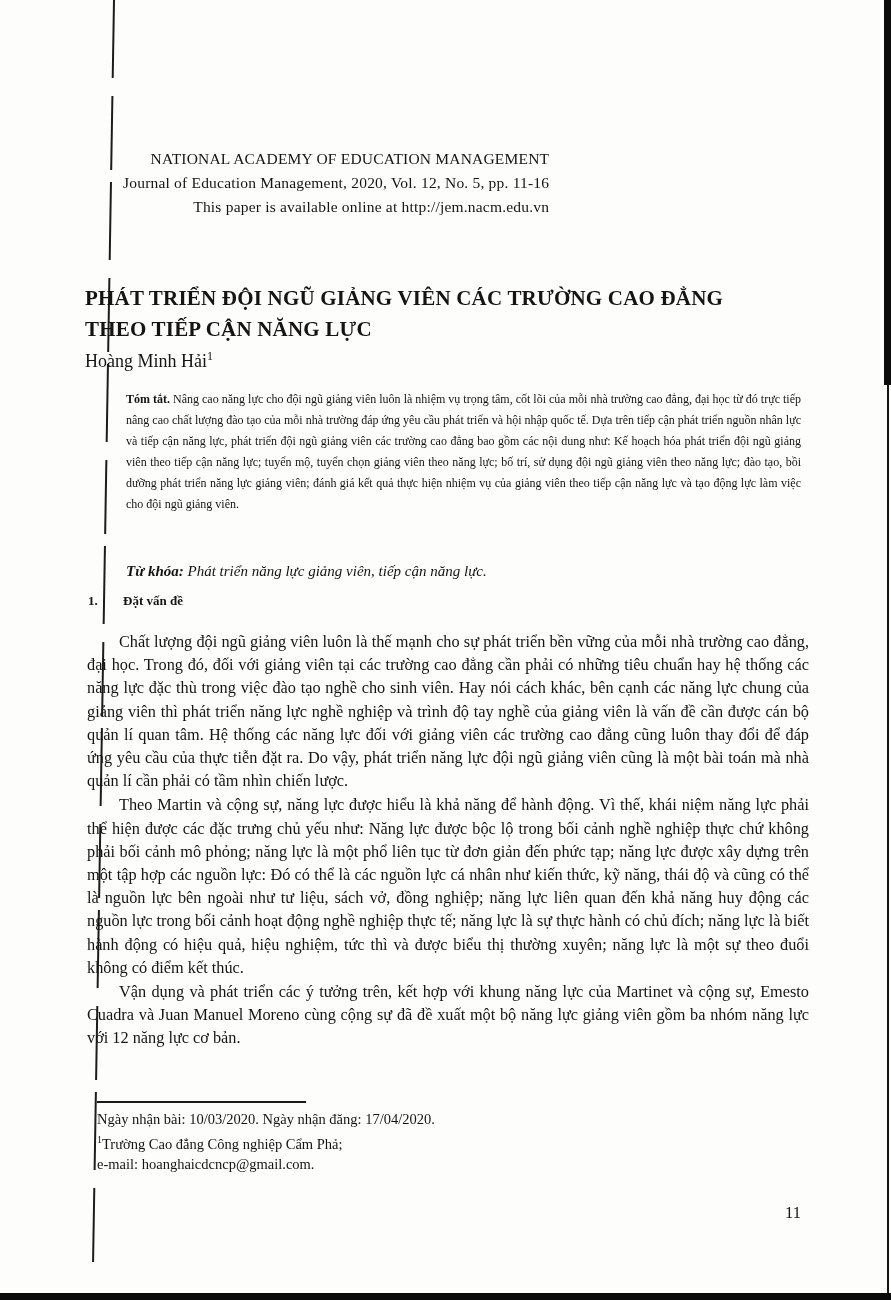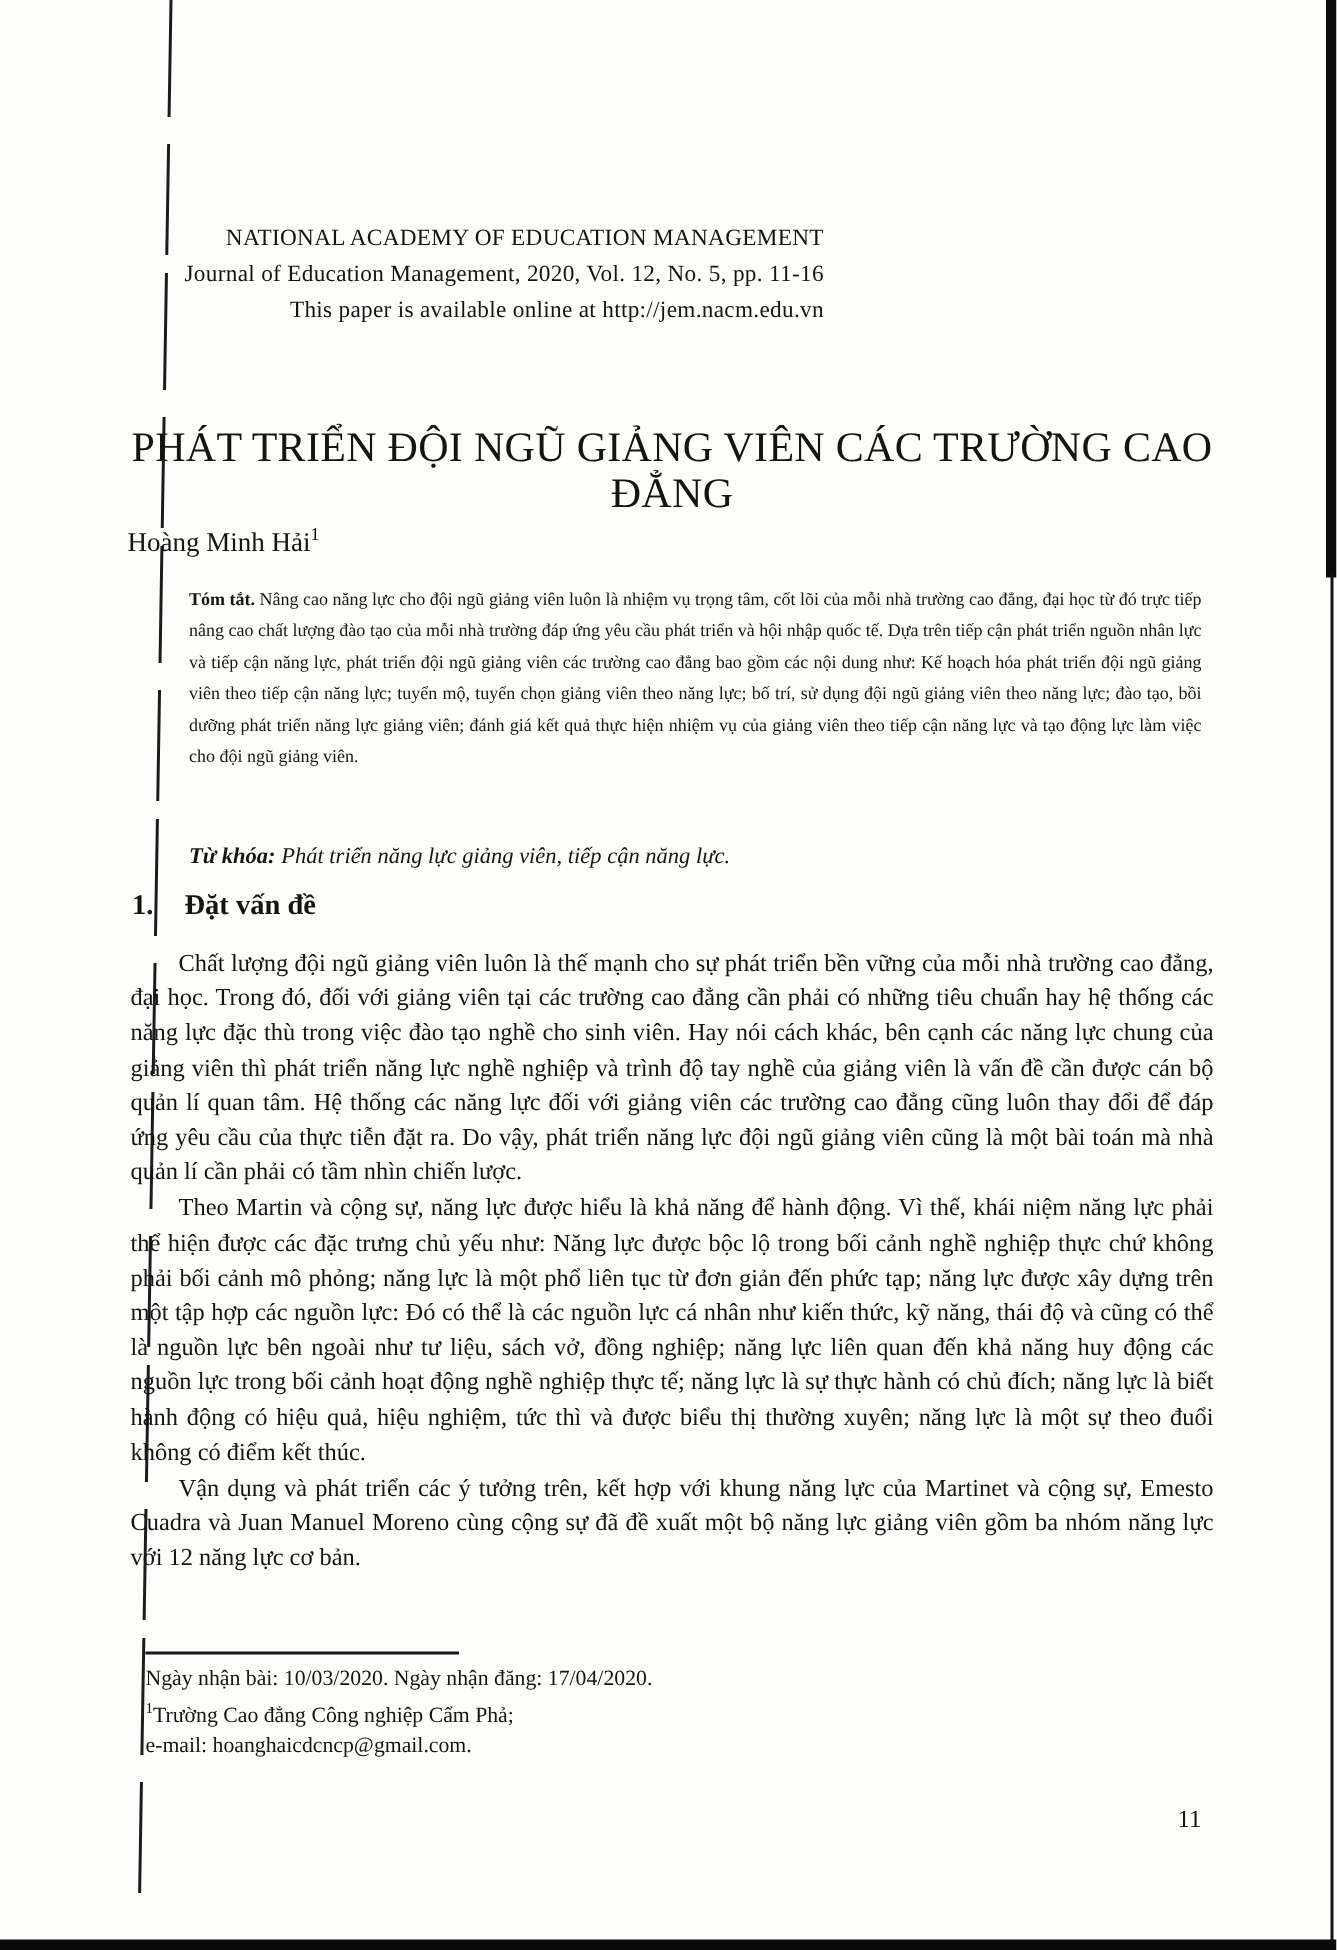--- a/index.html
+++ b/index.html
@@ -43,22 +43,21 @@
   .journal-header {
     position: absolute; left: 123px; top: 147px;
     font-size: 15.5px; line-height: 24px; white-space: nowrap;
     letter-spacing: 0.2px;
     text-align: right;
   }
 
   
   .title-block {
     position: absolute; left: 85px; top: 283px; width: 726px;
-    text-align: center;
-    font-weight: normal; font-size: 28px; line-height: 31px;
+    font-weight: bold; font-size: 21px; line-height: 31px;
     letter-spacing: 0.2px;
   }
   .author-line {
     position: absolute; left: 85px; top: 349px; width: 726px;
     text-align: left; font-size: 18px;
   }
   .author-line sup { font-size: 12px; }
 
   
   .abstract {
@@ -70,21 +69,21 @@
 
   .keywords {
     position: absolute; left: 126px; top: 563px; width: 675px;
     font-size: 15px; font-style: italic;
   }
   .keywords .keywords-label { font-weight: bold; }
 
   
   .section-heading {
     position: absolute; left: 88px; top: 593px; width: 720px;
-    font-weight: bold; font-size: 19px;
+    font-weight: bold; font-size: 13px;
   }
   .section-heading .sec-num { display: inline-block; width: 35px; }
 
   
   .body-text {
     position: absolute; left: 86px; top: 629px; width: 724px;
     font-size: 16.3px; line-height: 23.2px;
     text-align: justify;
   }
   .body-text p { margin: 1px; text-indent: 32px; }
@@ -114,20 +113,21 @@
 <div class="scan-bar-bottom"></div>
 
 <div class="journal-header">
   <div>NATIONAL ACADEMY OF EDUCATION MANAGEMENT</div>
   <div>Journal of Education Management, 2020, Vol. 12, No. 5, pp. 11-16</div>
   <div>This paper is available online at http://jem.nacm.edu.vn</div>
 </div>
 
 <div class="title-block">
   <div>PHÁT TRIỂN ĐỘI NGŨ GIẢNG VIÊN CÁC TRƯỜNG CAO ĐẲNG</div>
+  <div>THEO TIẾP CẬN NĂNG LỰC</div>
 </div>
 
 <div class="author-line"><span>Hoàng Minh Hải</span><sup>1</sup></div>
 
 <div class="abstract">
   <span class="abstract-label">Tóm tắt.</span><span> Nâng cao năng lực cho đội ngũ giảng viên luôn là nhiệm vụ trọng tâm, cốt lõi của mỗi nhà trường cao đẳng, đại học từ đó trực tiếp nâng cao chất lượng đào tạo của mỗi nhà trường đáp ứng yêu cầu phát triển và hội nhập quốc tế. Dựa trên tiếp cận phát triển nguồn nhân lực và tiếp cận năng lực, phát triển đội ngũ giảng viên các trường cao đẳng bao gồm các nội dung như: Kế hoạch hóa phát triển đội ngũ giảng viên theo tiếp cận năng lực; tuyển mộ, tuyển chọn giảng viên theo năng lực; bố trí, sử dụng đội ngũ giảng viên theo năng lực; đào tạo, bồi dưỡng phát triển năng lực giảng viên; đánh giá kết quả thực hiện nhiệm vụ của giảng viên theo tiếp cận năng lực và tạo động lực làm việc cho đội ngũ giảng viên.</span>
 </div>
 
 <div class="keywords">
   <span class="keywords-label">Từ khóa:</span><span> Phát triển năng lực giảng viên, tiếp cận năng lực.</span>

